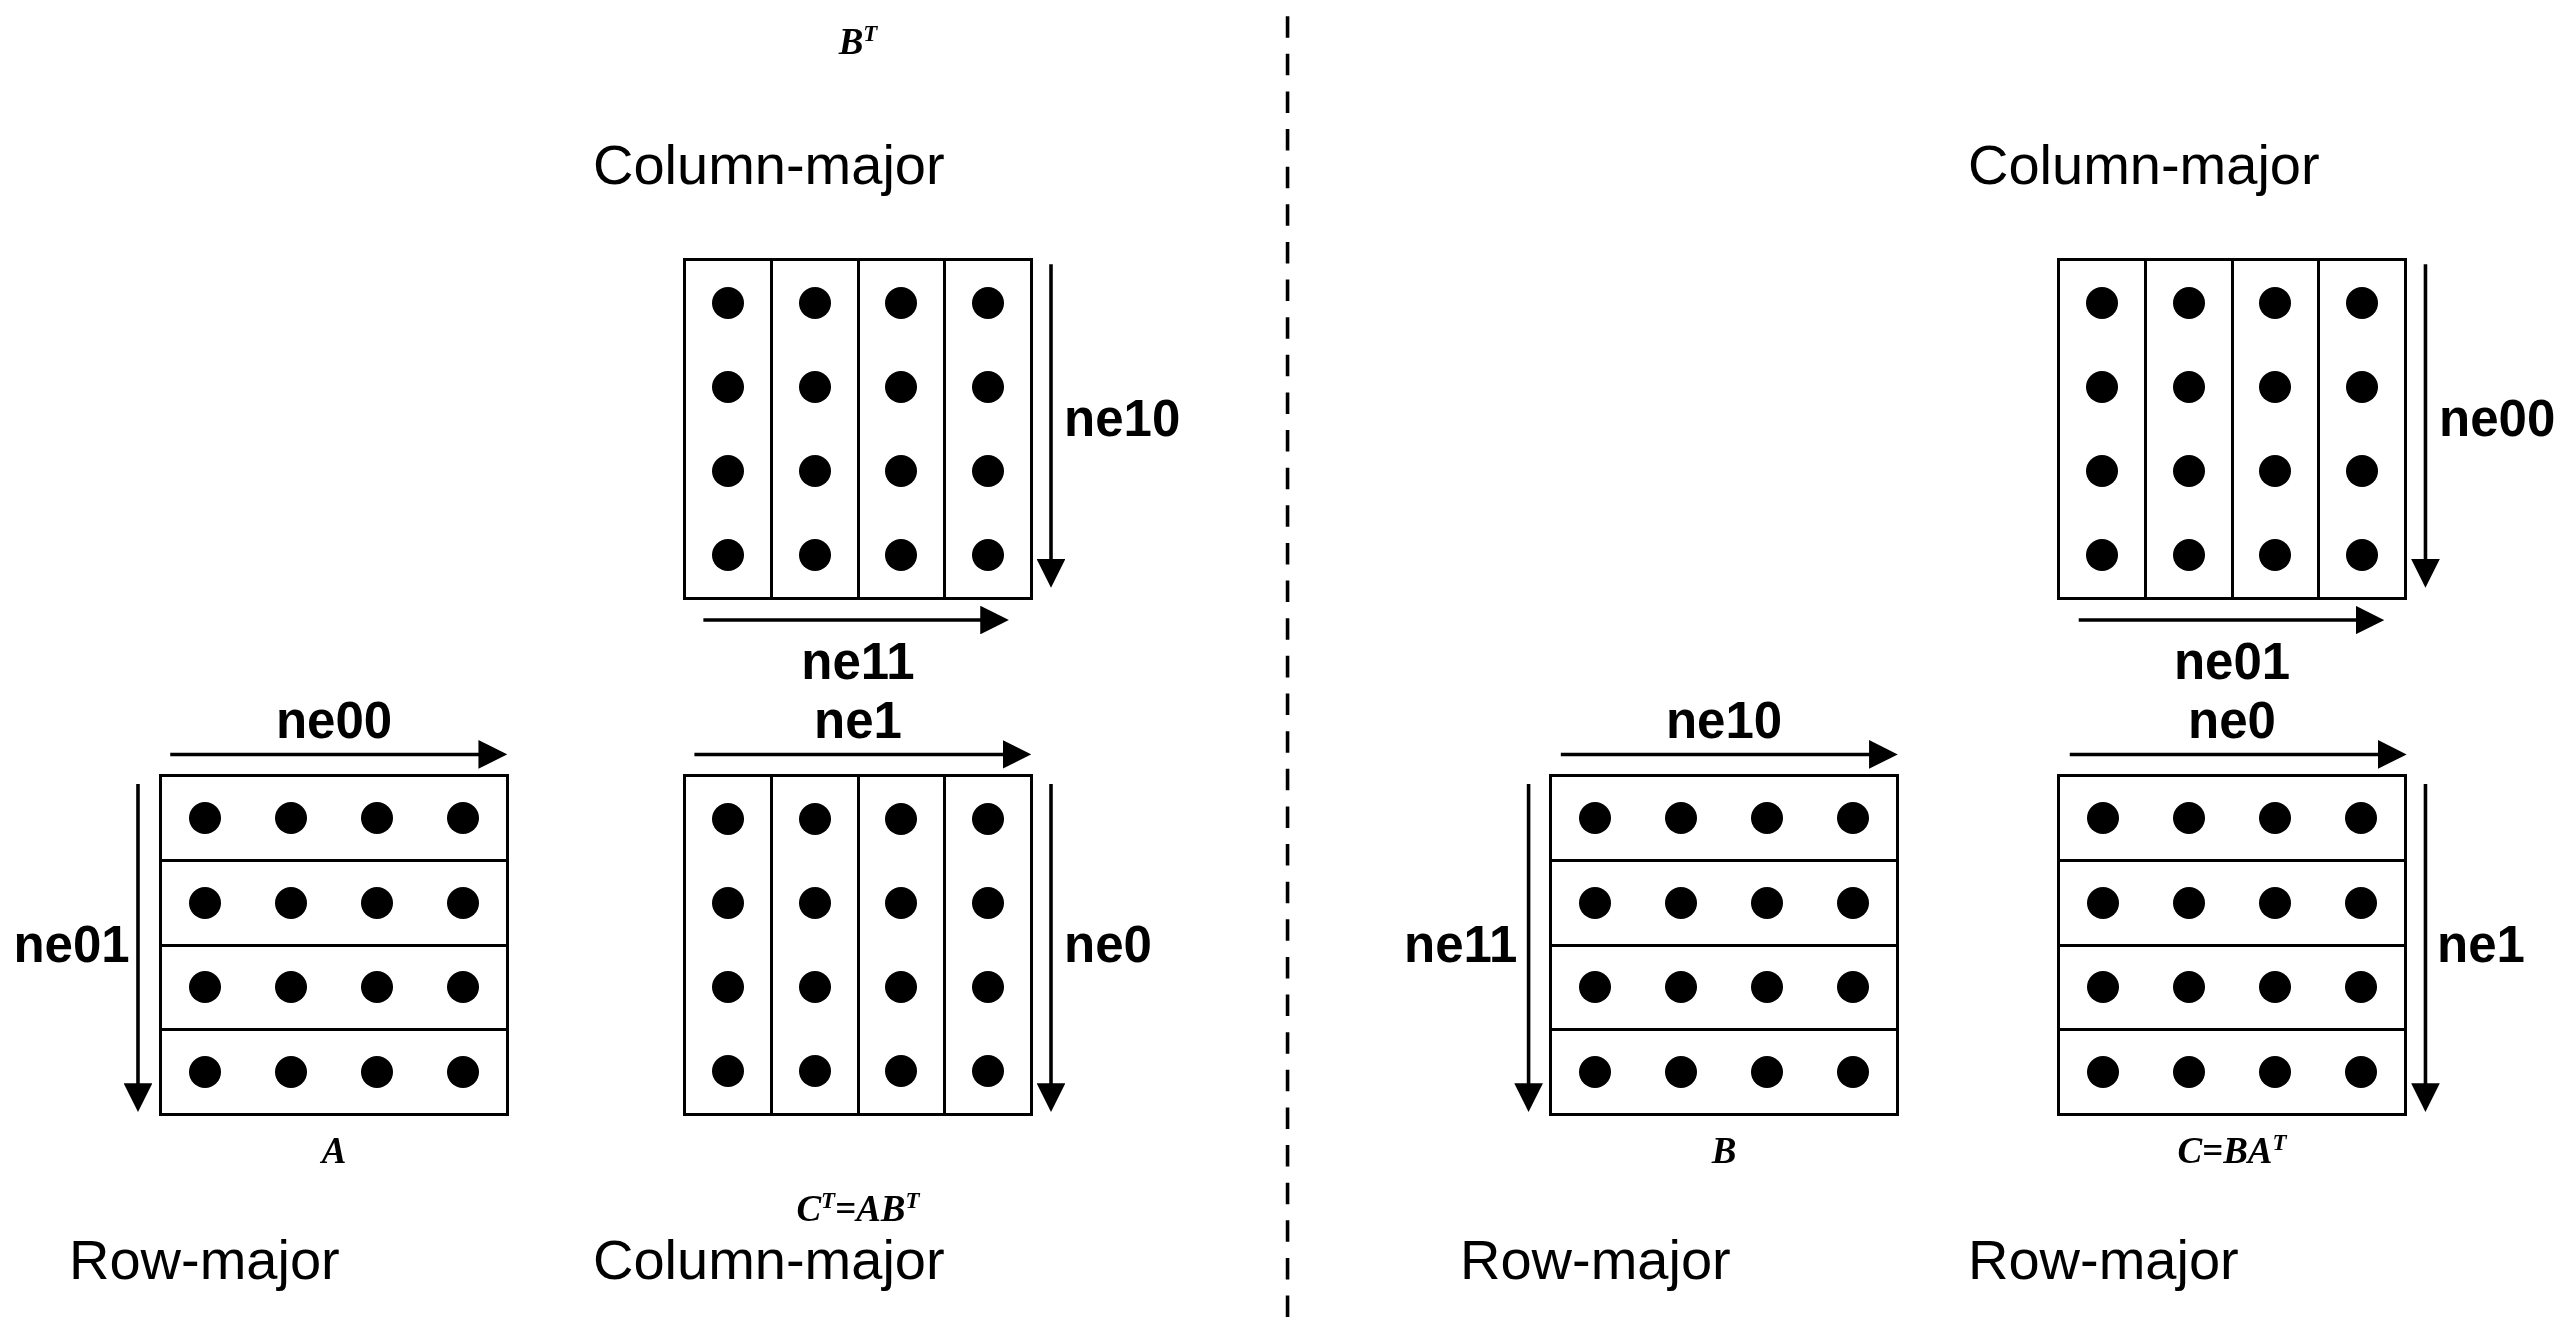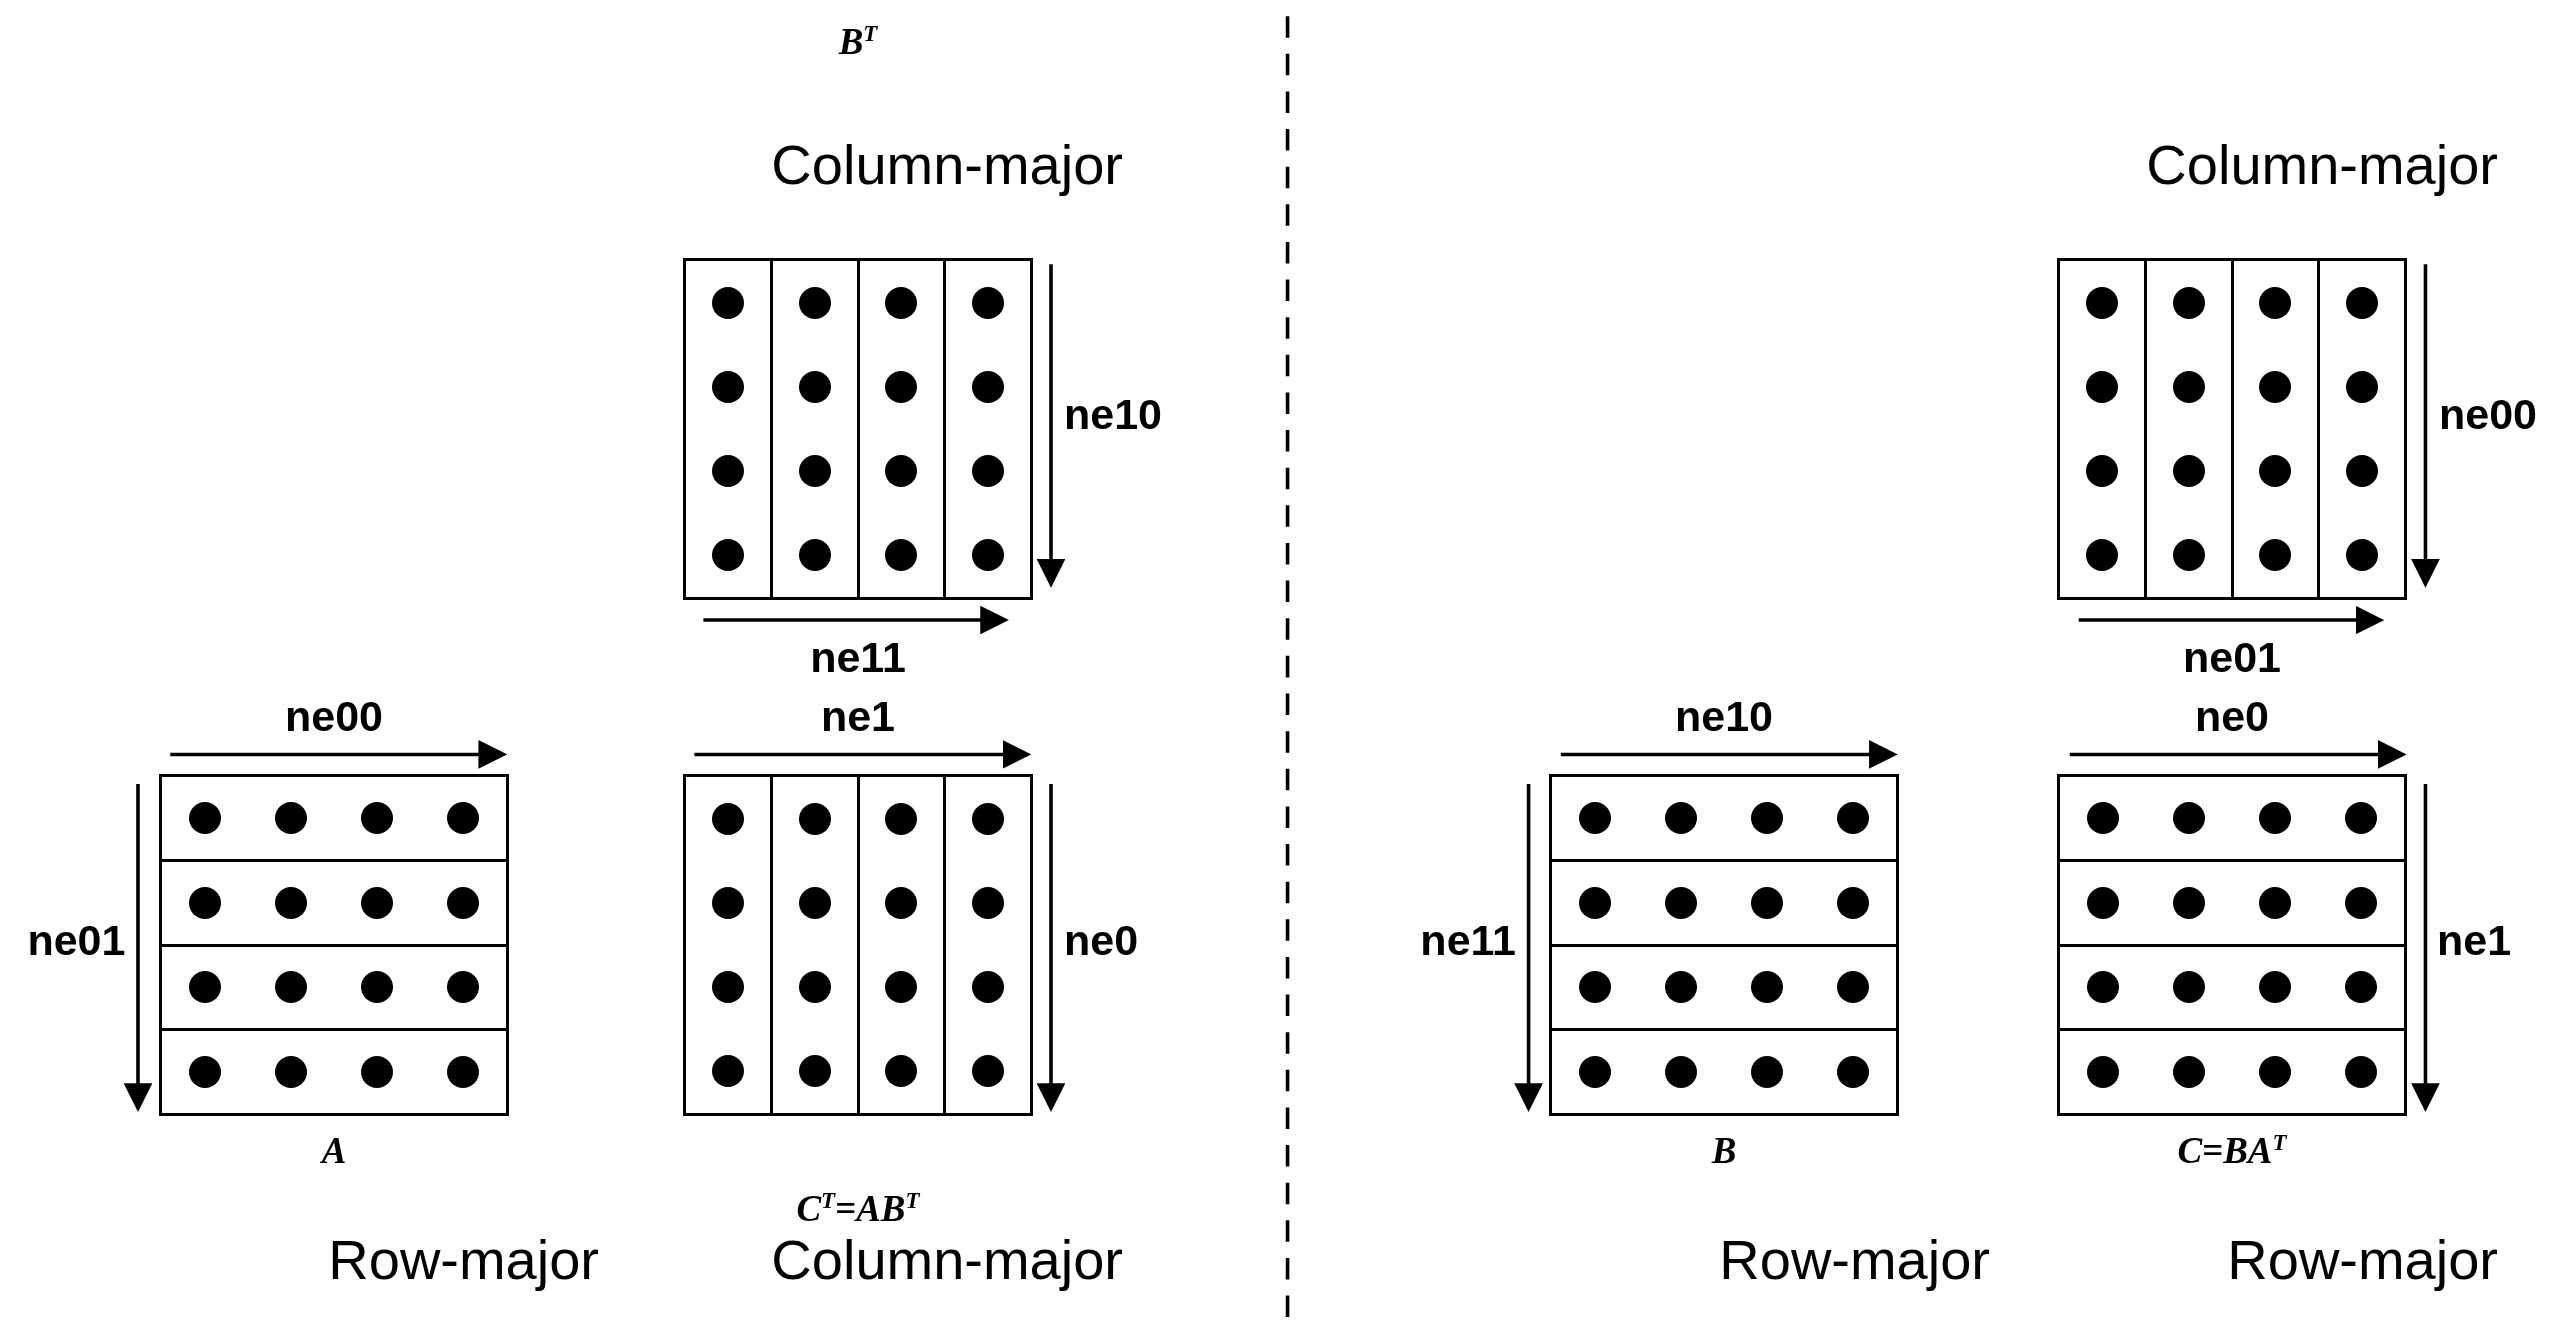--- a/index.html
+++ b/index.html
@@ -64,28 +64,28 @@
   }
   .mat-title sup {
     font-size: 62%;
     line-height: 0;
   }
   .order-label {
     position: absolute;
     font-family: "Liberation Sans", sans-serif;
     font-size: 56px;
     line-height: 1.1;
-    text-align: right;
+    text-align: left;
     white-space: nowrap;
   }
   .dim-label {
     position: absolute;
     font-family: "Liberation Sans", sans-serif;
     font-weight: bold;
-    font-size: 43px;
+    font-size: 51px;
     line-height: 1.15;
     white-space: nowrap;
   }
   .center { text-align: center; }
   .right-align { text-align: right; }
 </style>
 </head>
 <body>
 
 <div class="canvas">

